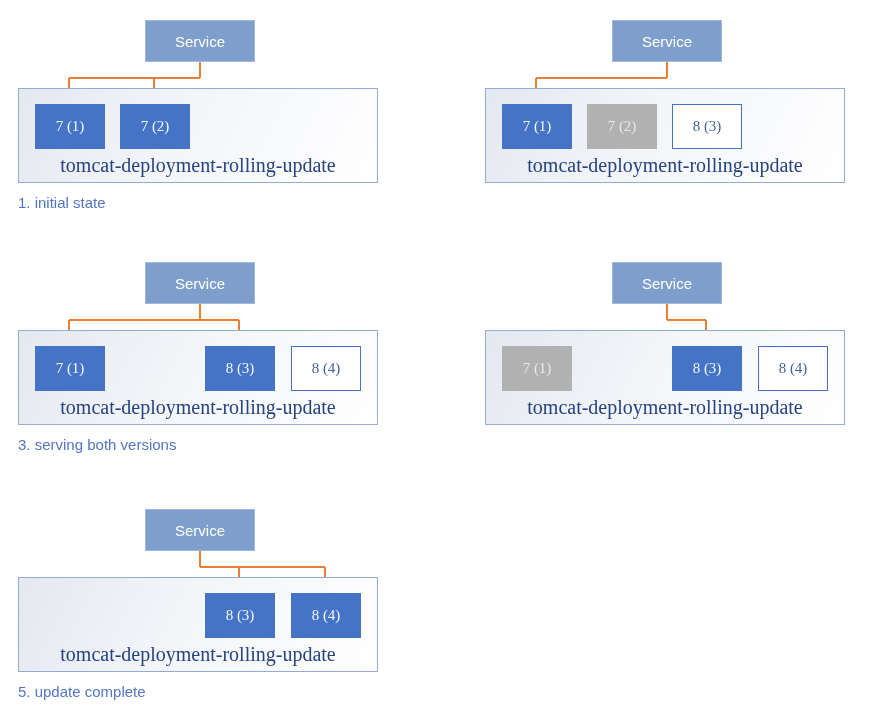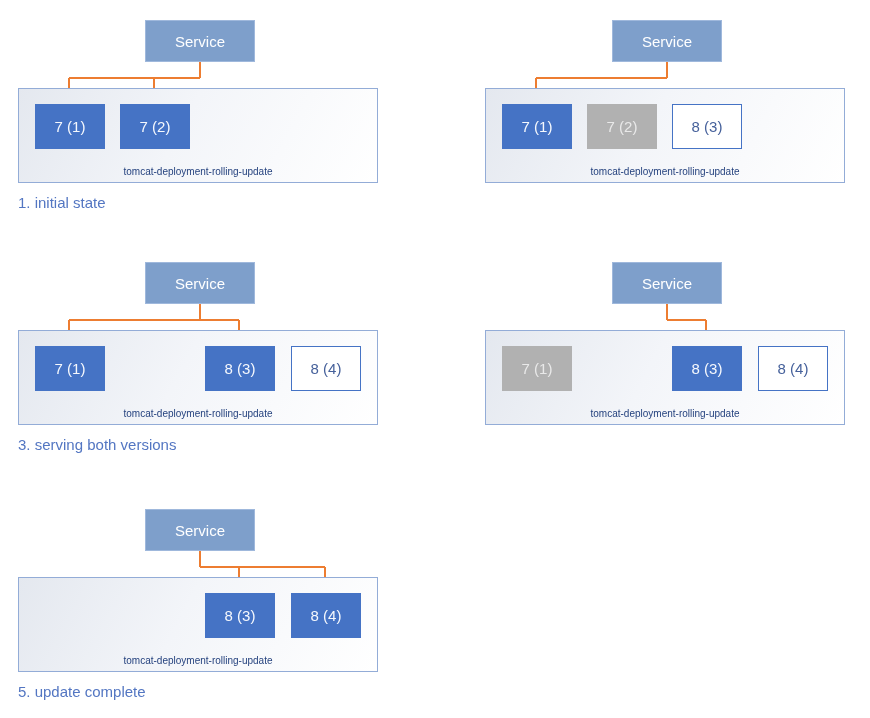--- a/index.html
+++ b/index.html
@@ -46,20 +46,21 @@
   }
   .deployment {
     position: absolute;
     left: 18px;
     top: 88px;
     width: 360px;
     height: 95px;
     box-sizing: border-box;
     border: 1px solid var(--container-border, #93ACD7);
     background: linear-gradient(118deg, #E4E8EF 0%, #F3F5F9 45%, #FFFFFF 100%);
+    font-family: Liberation Serif, serif;
   }
   .pod {
     position: absolute;
     top: 15px;
     width: 70px;
     height: 45px;
     box-sizing: border-box;
     font-size: 15px;
     display: flex;
     align-items: center;
@@ -78,21 +79,21 @@
     background: #FFFFFF;
     border: 1px solid var(--pod-new-border, #4573C5);
     color: var(--pod-new-text, #46619B);
   }
   .deployment-label {
     position: absolute;
     left: 0;
     bottom: 5px;
     width: 100%;
     text-align: center;
-    font-size: 10px;
+    font-size: 20px;
     color: var(--label-text, #26437F);
   }
   .caption {
     position: absolute;
     left: 18px;
     top: 194px;
     width: 360px;
     font-size: 15px;
     color: var(--caption-text, #5376C2);
   }

